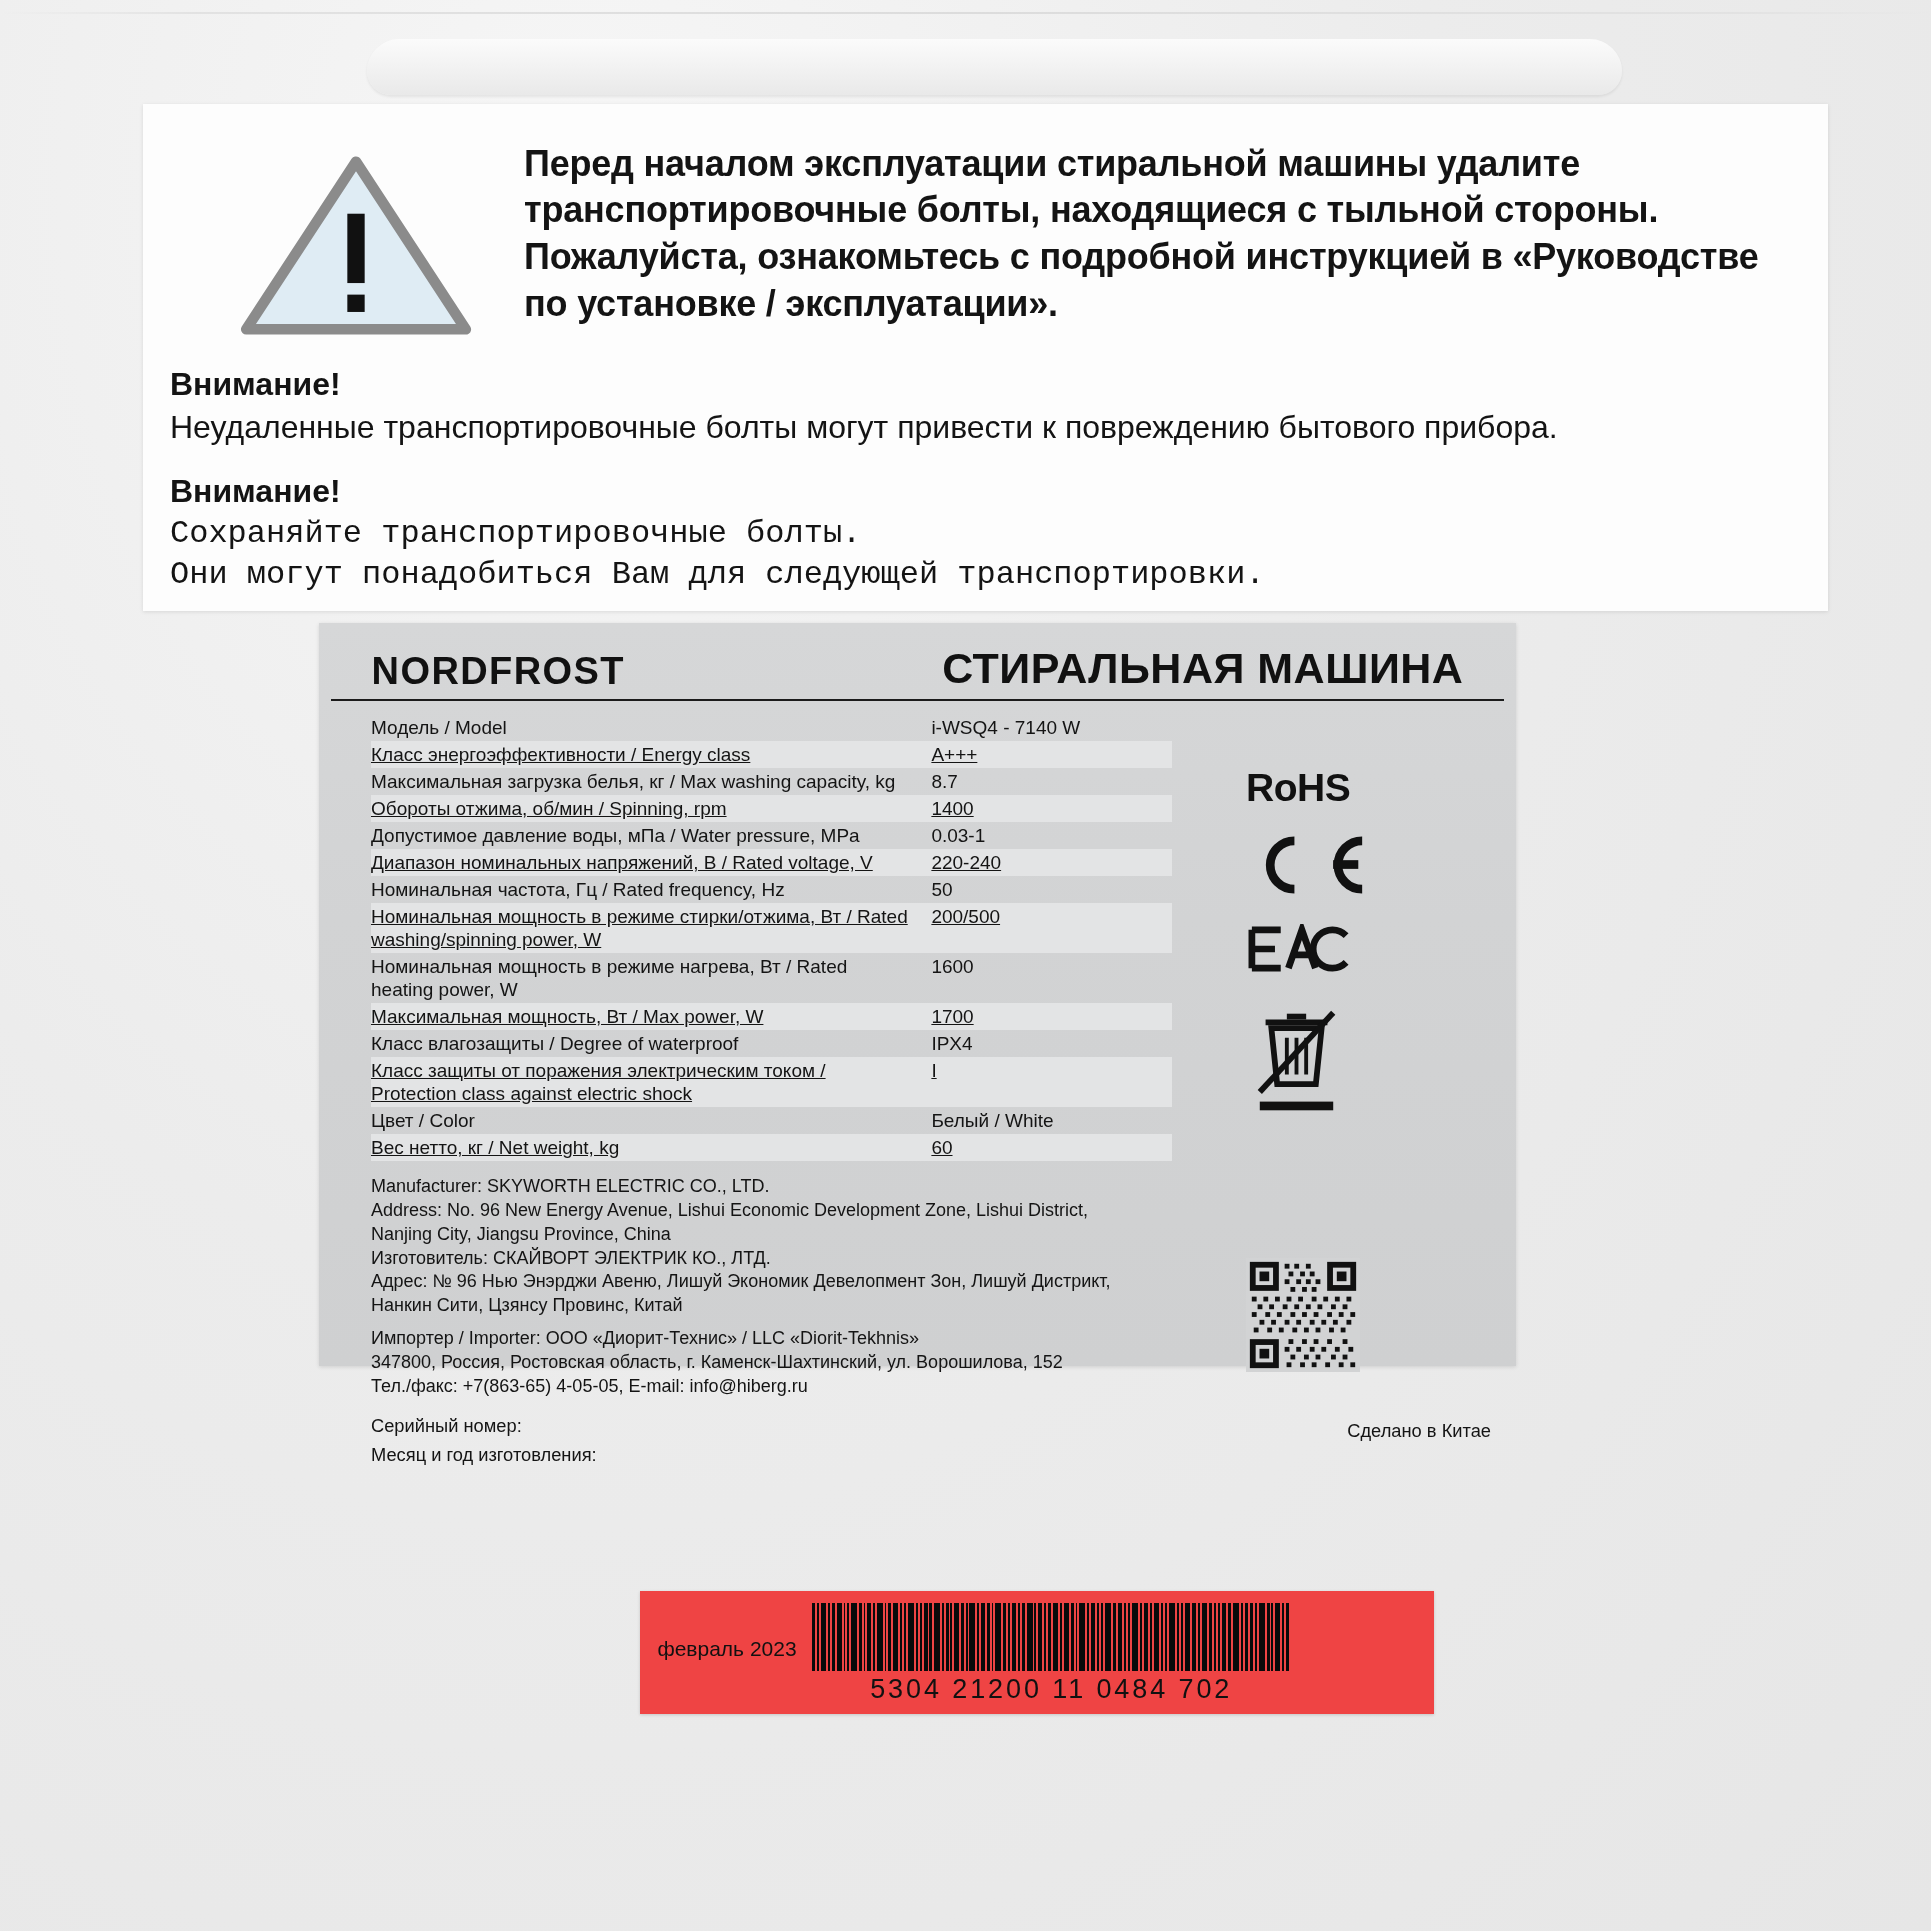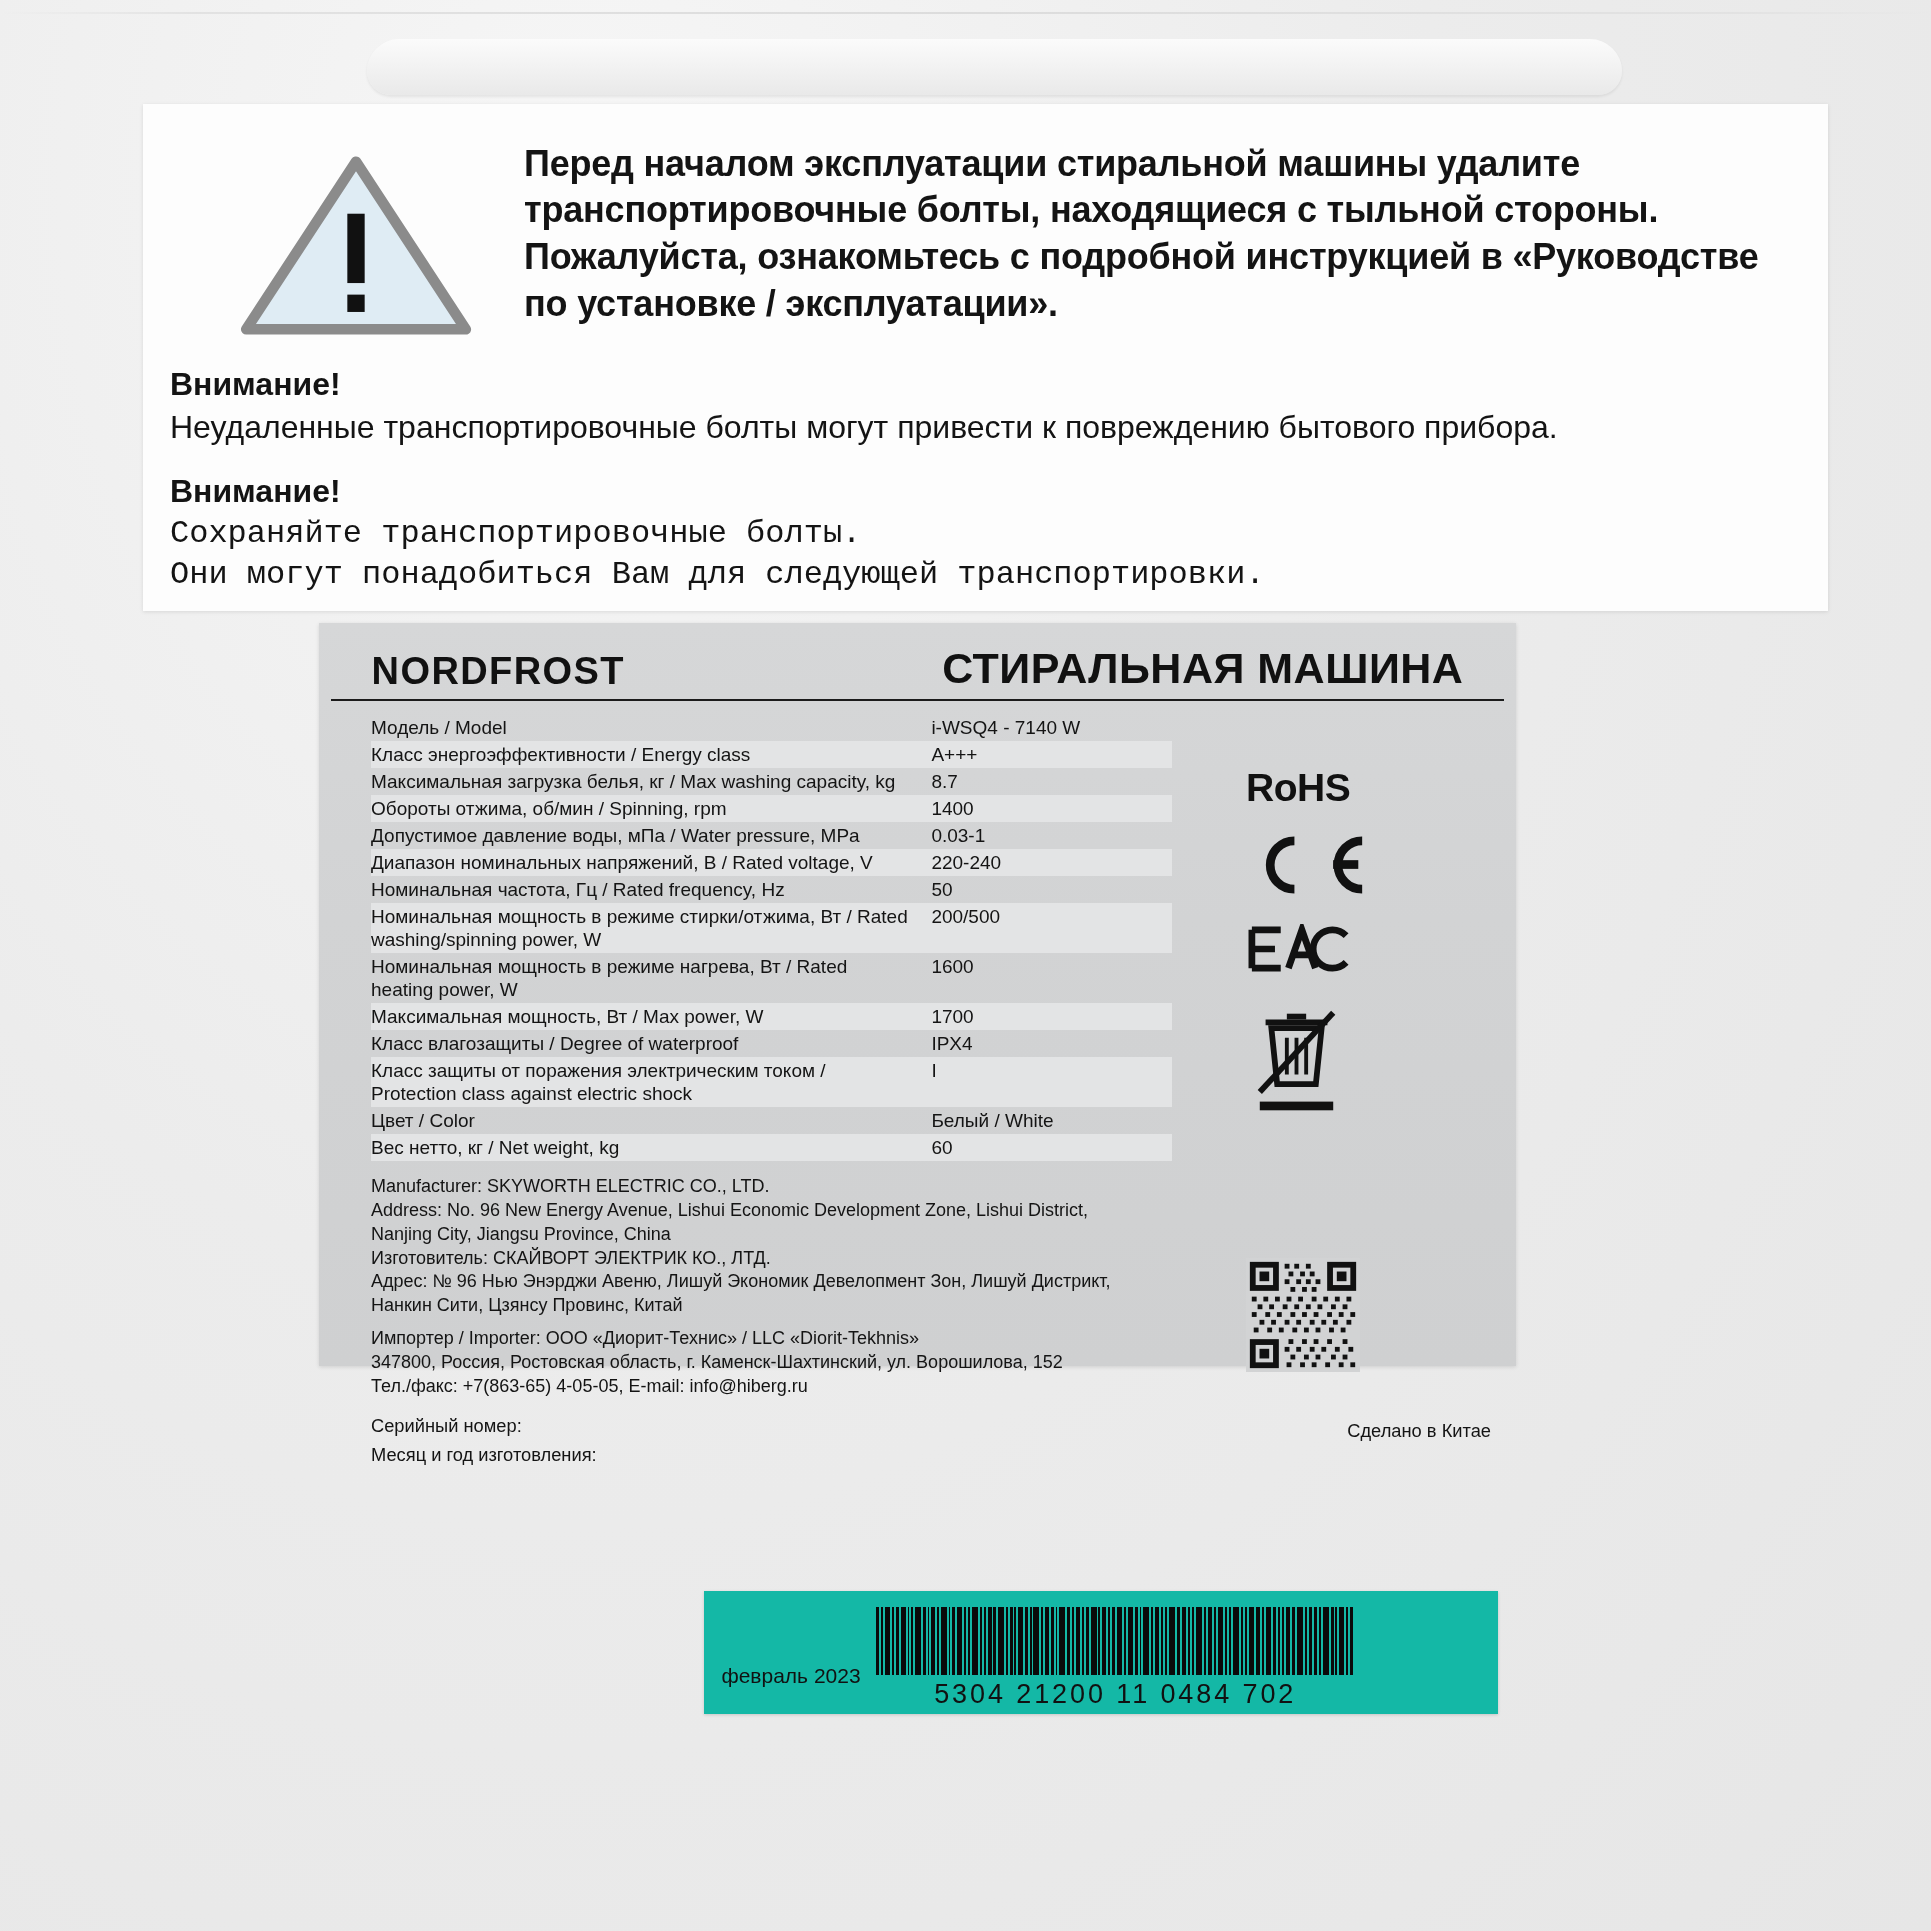--- a/index.html
+++ b/index.html
@@ -145,20 +145,21 @@
   }
   table.specs td.label {
     width: 541px;
     padding-right: 9.7px;
   }
   table.specs td.value {
     padding-left: 9.7px;
   }
   table.specs tr.shade td {
     background: #e3e4e5;
+    text-decoration: underline;
   }
 
   .manu {
     font-size: 18px;
     line-height: 1.33;
     color: #141414;
     margin-top: 13.5px;
     width: 763px;
   }
   .manu .gap {
@@ -203,28 +204,28 @@
     right: 25px;
     bottom: 27px;
     font-size: 18.3px;
     color: #141414;
     margin-top: 48px;
   }
 
   
   .barcode-label {
     position: absolute;
-    left: 704px;
+    left: 640px;
     top: 1591px;
     width: 794px;
     height: 123px;
-    background: #14b8a6;
+    background: #ef4444;
     box-shadow: 0 1px 2.9px rgba(0,0,0,0.16);
     display: flex;
-    align-items: center;
+    align-items: flex-start;
   }
   .bc-date {
     font-size: 21px;
     color: #111;
     padding: 46px 0 0 17.4px;
     white-space: nowrap;
   }
   .bc-right {
     padding: 11.6px 0 0 15.4px;
   }

